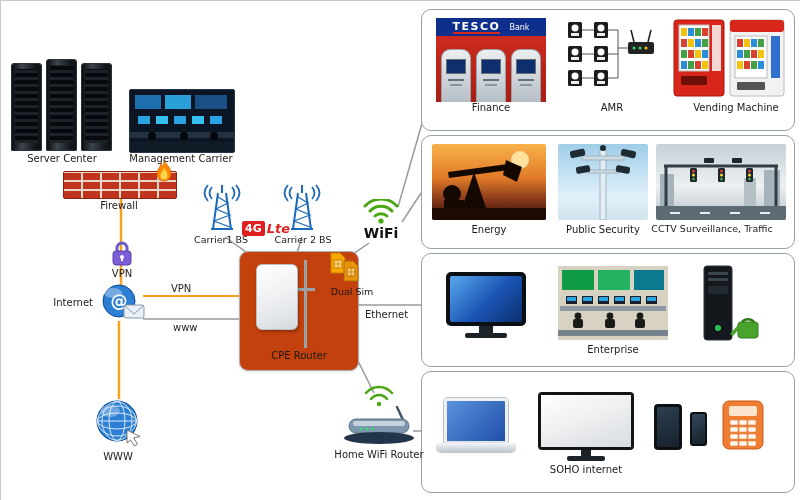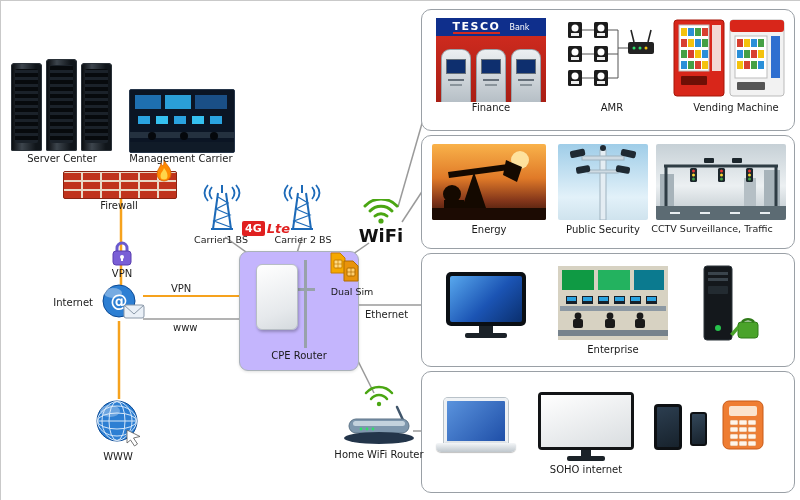--- a/index.html
+++ b/index.html
@@ -22,23 +22,23 @@
   
   .mgmt{background:#0b1524;border:1px solid #27364a;border-radius:2px;overflow:hidden;}
   
   .fw{background-color:#c0331c;border:1px solid #8a2310;border-radius:2px;
     background-image:repeating-linear-gradient(0deg,rgba(0,0,0,0) 0 7px,#e9d9c6 7px 9px),
                      repeating-linear-gradient(90deg,rgba(0,0,0,0) 0 17px,#e9d9c6 17px 19px);}
   
   .lte-wrap{display:flex;align-items:center;gap:2px;z-index:3;}
   .fourg{background:#e02020;color:#fff;font-weight:bold;font-size:11px;padding:1px 3px;border-radius:2px;}
   .ltetxt{color:#e02020;font-weight:800;font-style:italic;font-size:13px;}
-  .wifi-word{font-weight:bold;font-size:18px;color:#111;text-align:center;letter-spacing:0;}
-  
-  .cpebox{border:1.5px solid #aab2b8;border-radius:9px;background:#c4b5fd;box-shadow:0 1px 3px rgba(0,0,0,.12);}
+  .wifi-word{font-weight:bold;font-size:14px;color:#111;text-align:center;letter-spacing:0;}
+  
+  .cpebox{border:1.5px solid #aab2b8;border-radius:9px;background:#c2410c;box-shadow:0 1px 3px rgba(0,0,0,.12);}
   .pole{position:absolute;background:#98a2aa;}
   .cpe-panel{position:absolute;background:linear-gradient(160deg,#ffffff,#e6e9ec 70%,#d5dade);
     border:1px solid #b7bec4;border-radius:6px;box-shadow:1px 2px 3px rgba(0,0,0,.25);}
   
   .atm-sign{height:18px;background:#0f2f8c;display:flex;align-items:center;justify-content:center;gap:9px;}
   .tesco{color:#fff;font-weight:bold;font-size:11px;letter-spacing:1.5px;border-bottom:2px solid #d42a1e;line-height:1;}
   .bank{color:#fff;font-size:8px;}
   .atm-facade{height:62px;background:linear-gradient(#cd2a1e,#a81e14);display:flex;justify-content:space-around;align-items:flex-end;padding:4px 3px 0;}
   .atm-unit{width:28px;height:52px;background:linear-gradient(#eceff1,#b6bfc6);border-radius:9px 9px 0 0;display:flex;flex-direction:column;align-items:center;border:1px solid #98a2a9;border-bottom:0;}
   .atm-screen{width:18px;height:13px;background:#0e2f6e;margin-top:9px;border:1px solid #66707a;}

